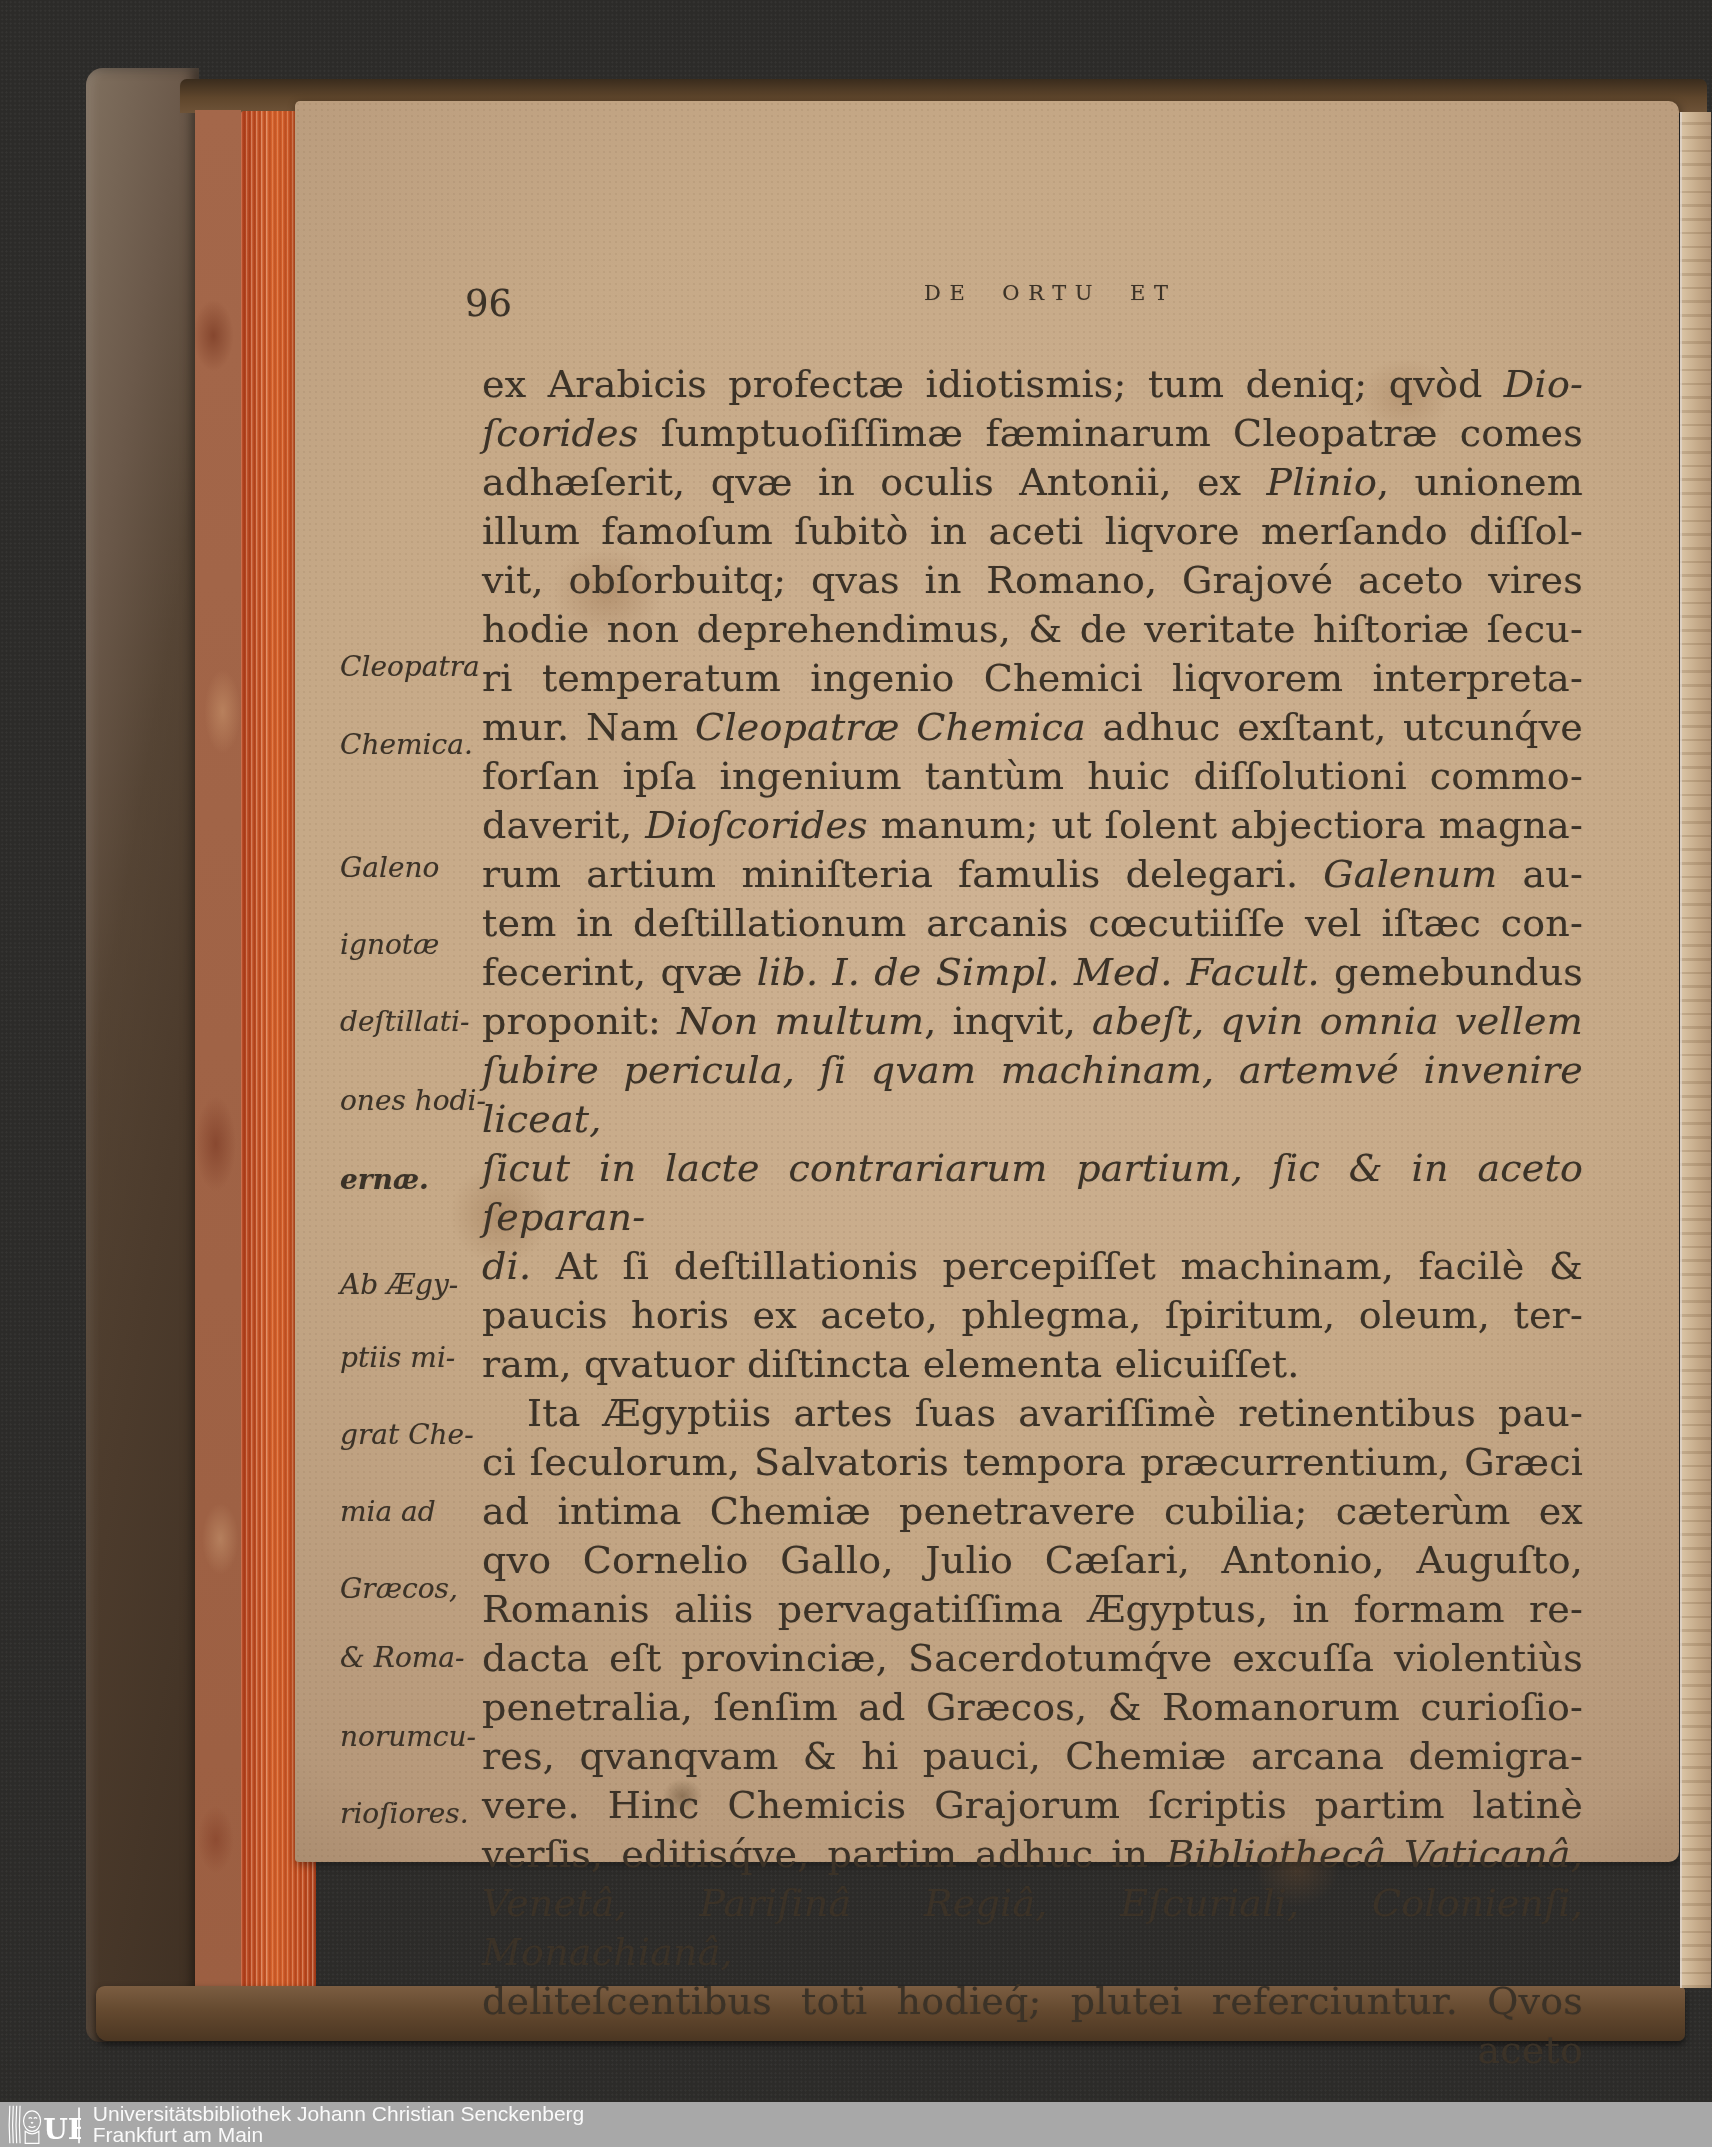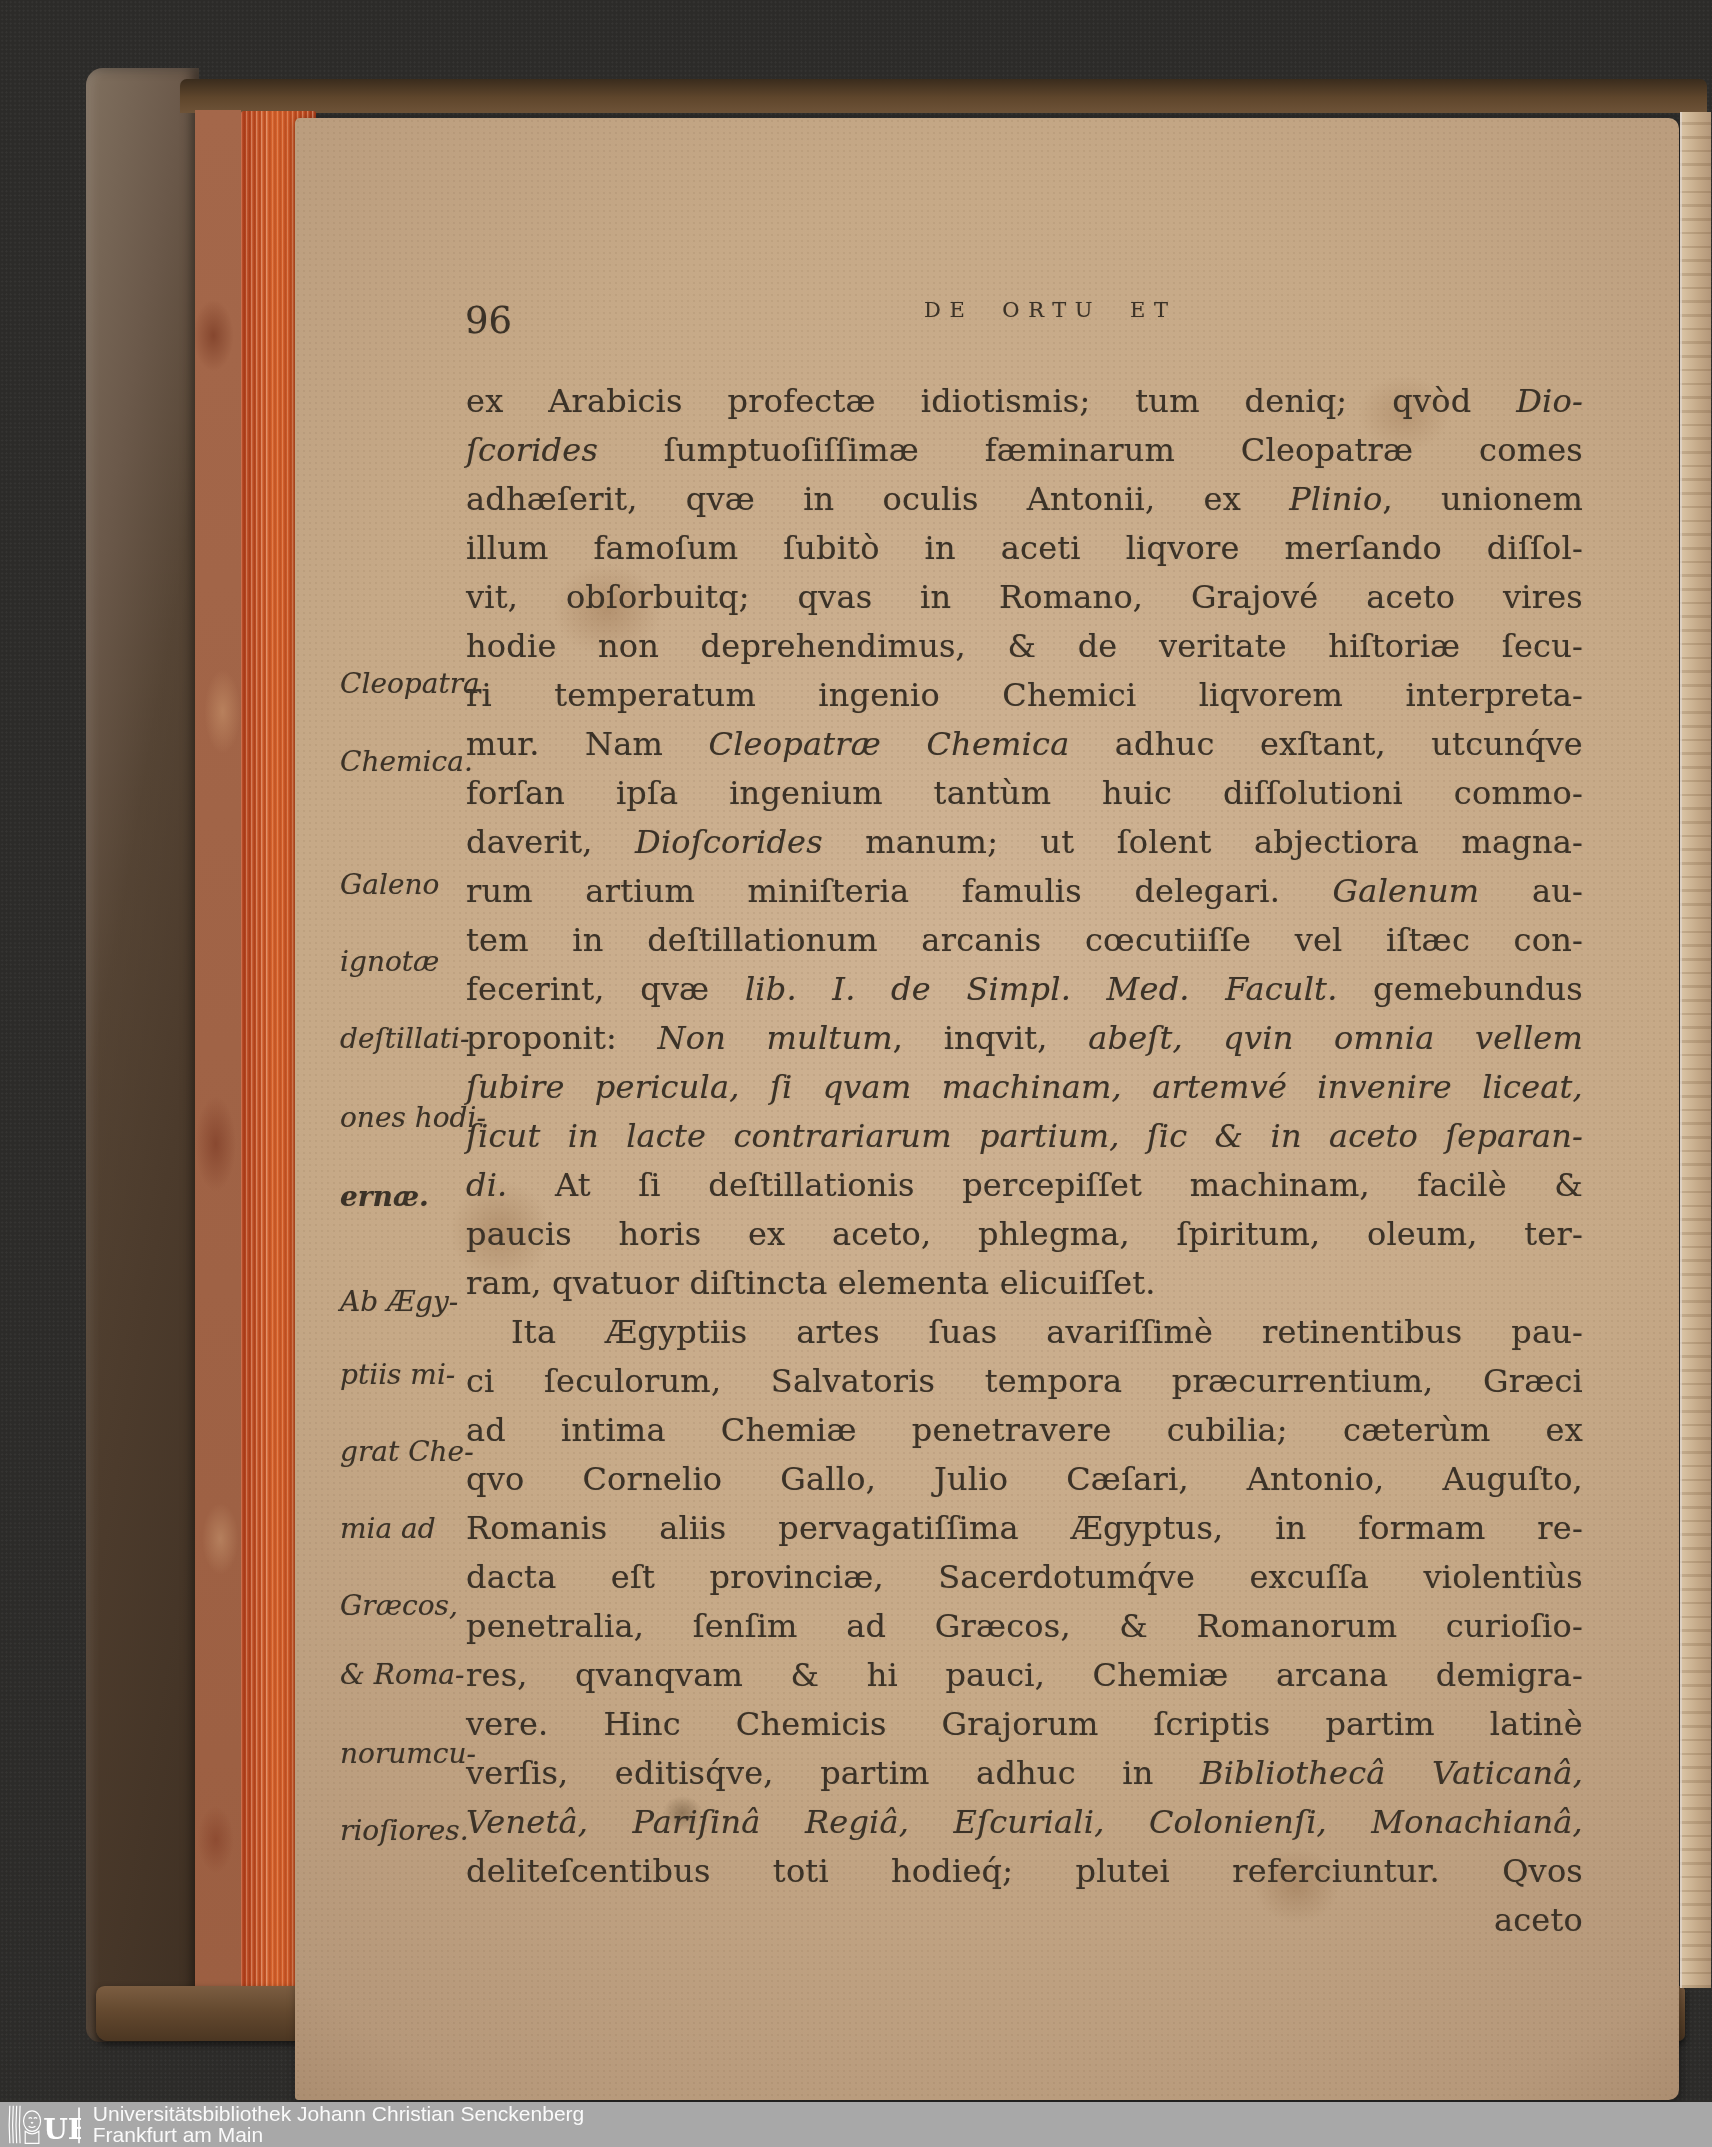--- a/index.html
+++ b/index.html
@@ -42,21 +42,21 @@
   .fore-edge{
     position:absolute;left:241px;top:111px;width:75px;height:1877px;
     background:
       repeating-linear-gradient(90deg,
         rgba(255,225,200,0.40) 0px, rgba(255,225,200,0.0) 1.7px,
         rgba(120,30,5,0.28) 3.4px, rgba(120,30,5,0.0) 5.1px),
       linear-gradient(90deg,#b4431f,#d9662f 45%,#c24e22 85%,#a83f1b);
     border-radius:2.6px;
   }
   .page{
-    position:absolute;left:295px;top:118px;width:1384px;height:1982px;
+    position:absolute;left:295px;top:101px;width:1384px;height:1761px;
     background:
       radial-gradient(90% 70% at 50% 42%, #cfb394 0%, #c6a987 55%, #b6987a 92%, #ab8d70 100%);
     background-color:#c6a987;
     border-radius:5.1px 10.3px 10.3px 3.4px;
     box-shadow:1.7px 2.6px 8.6px rgba(0,0,0,0.35);
   }
   .paper-grain{
     position:absolute;inset:0;border-radius:inherit;
     background-image:radial-gradient(rgba(112,84,56,0.10) 0.9px, transparent 1.2px);
     background-size:6px 6px;pointer-events:none;
@@ -80,23 +80,24 @@
     position:absolute;left:170px;top:181px;font-size:37px;
   }
   #running-header{
     position:absolute;left:629px;top:180px;font-size:21px;
     letter-spacing:8.6px;word-spacing:13.7px;
   }
   #text-block{
     position:absolute;left:171px;top:259px;width:1117px;
   }
   .tline{
-    font-size:32px;line-height:49px;letter-spacing:0.2px;
+    font-size:38px;line-height:49px;letter-spacing:0.2px;
     text-align:justify;text-align-last:justify;
     white-space:normal;
+    margin-left:16px;
   }
   .tline.left{text-align:left;text-align-last:left;}
   .tline.right{text-align:right;text-align-last:right;}
   .tline.indent{text-indent:45px;}
   .it{font-style:italic;}
   .mnote{
     position:absolute;left:45px;width:128px;
     font-size:28px;font-style:italic;line-height:31px;
     white-space:nowrap;
   }

